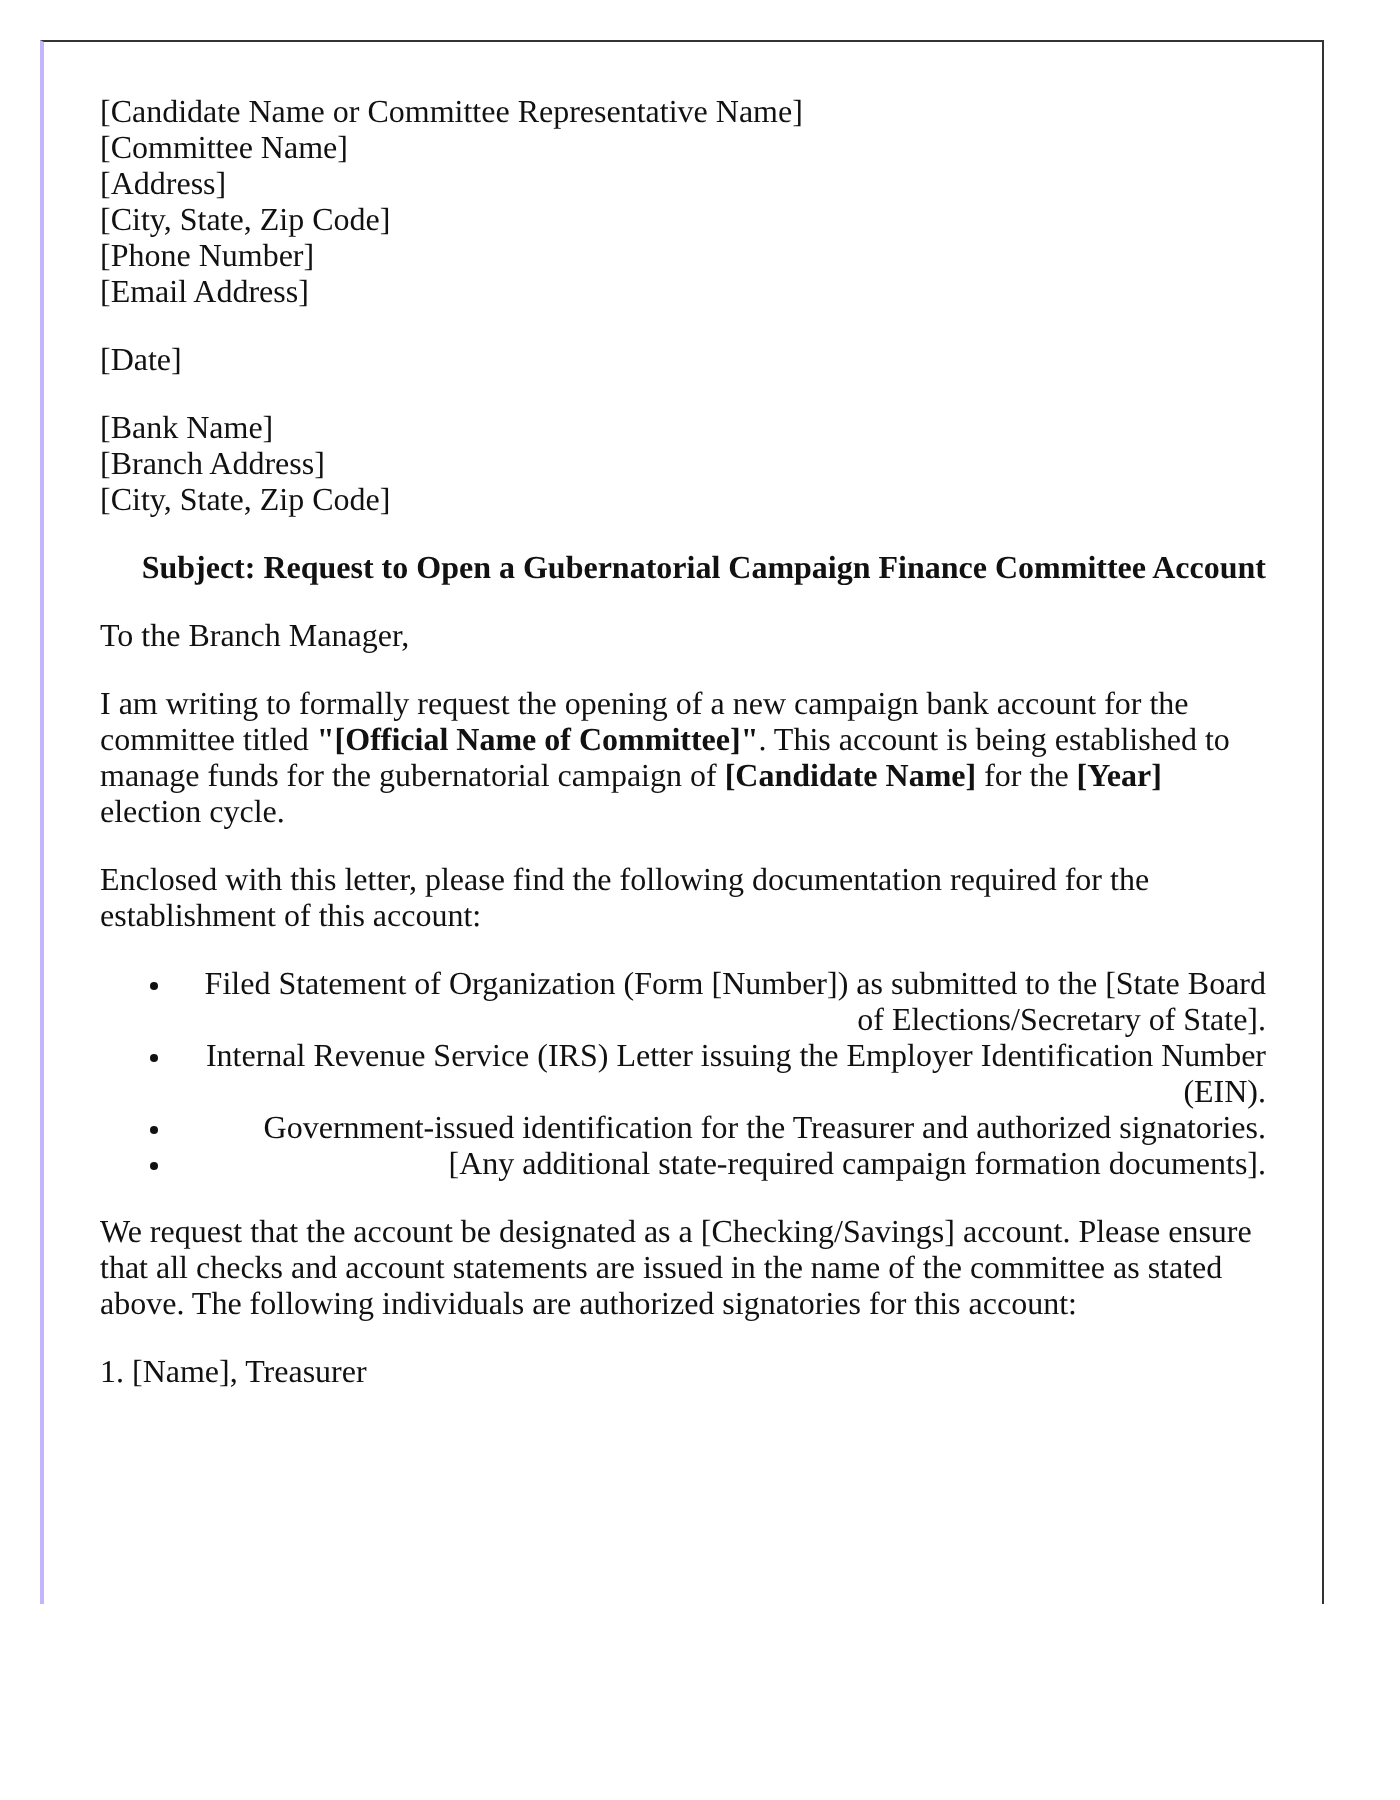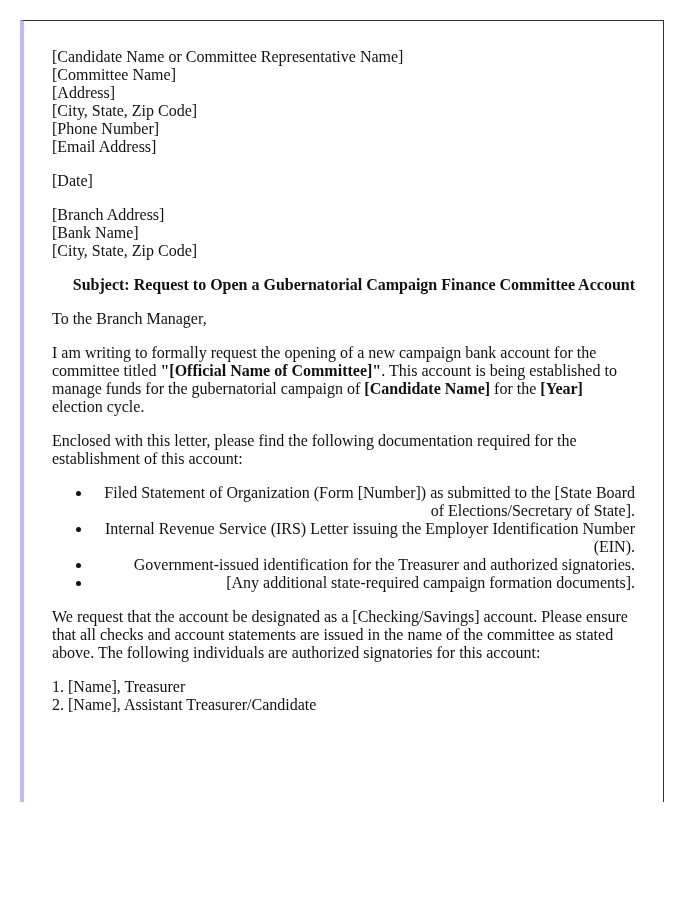--- a/index.html
+++ b/index.html
@@ -17,21 +17,21 @@
       line-height: 18px;
       color: #111111;
     }
     .letter {
       position: absolute;
       left: 20px;
       top: 20px;
       width: 583px;
       height: 754px;
       padding: 27px 28px 0 28px;
-      border-left: 4px solid #c4b5fd;
+      border-left: 2px solid #c4b5fd;
       border-right: 1px solid #333333;
       border-top: 1px solid #333333;
       overflow: hidden;
       background: #ffffff;
     }
     .letter p {
       margin: 0 0 16px 0;
     }
     .block-line {
       display: block;
@@ -61,22 +61,22 @@
     <span class="block-line">[Committee Name]</span>
     <span class="block-line">[Address]</span>
     <span class="block-line">[City, State, Zip Code]</span>
     <span class="block-line">[Phone Number]</span>
     <span class="block-line">[Email Address]</span>
   </p>
 
   <p>[Date]</p>
 
   <p>
+    <span class="block-line">[Bank Name]</span>
     <span class="block-line">[Branch Address]</span>
-    <span class="block-line">[Bank Name]</span>
     <span class="block-line">[City, State, Zip Code]</span>
   </p>
 
   <p class="subject">Subject: Request to Open a Gubernatorial Campaign Finance Committee Account</p>
 
   <p>To the Branch Manager,</p>
 
   <p><span>I am writing to formally request the opening of a new campaign bank account for the committee titled </span><b>"[Official Name of Committee]"</b><span>. This account is being established to manage funds for the gubernatorial campaign of </span><b>[Candidate Name]</b><span> for the </span><b>[Year]</b><span> election cycle.</span></p>
 
   <p>Enclosed with this letter, please find the following documentation required for the establishment of this account:</p>
@@ -85,17 +85,16 @@
     <li>Filed Statement of Organization (Form [Number]) as submitted to the [State Board of Elections/Secretary of State].</li>
     <li>Internal Revenue Service (IRS) Letter issuing the Employer Identification Number (EIN).</li>
     <li>Government-issued identification for the Treasurer and authorized signatories.</li>
     <li>[Any additional state-required campaign formation documents].</li>
   </ul>
 
   <p>We request that the account be designated as a [Checking/Savings] account. Please ensure that all checks and account statements are issued in the name of the committee as stated above. The following individuals are authorized signatories for this account:</p>
 
   <p>
     <span class="block-line">1. [Name], Treasurer</span>
-    <span class="block-line">2. [Name], Assistant Treasurer/Candidate</span>
   </p>
 
 
 </div>
 
 </body></html>

